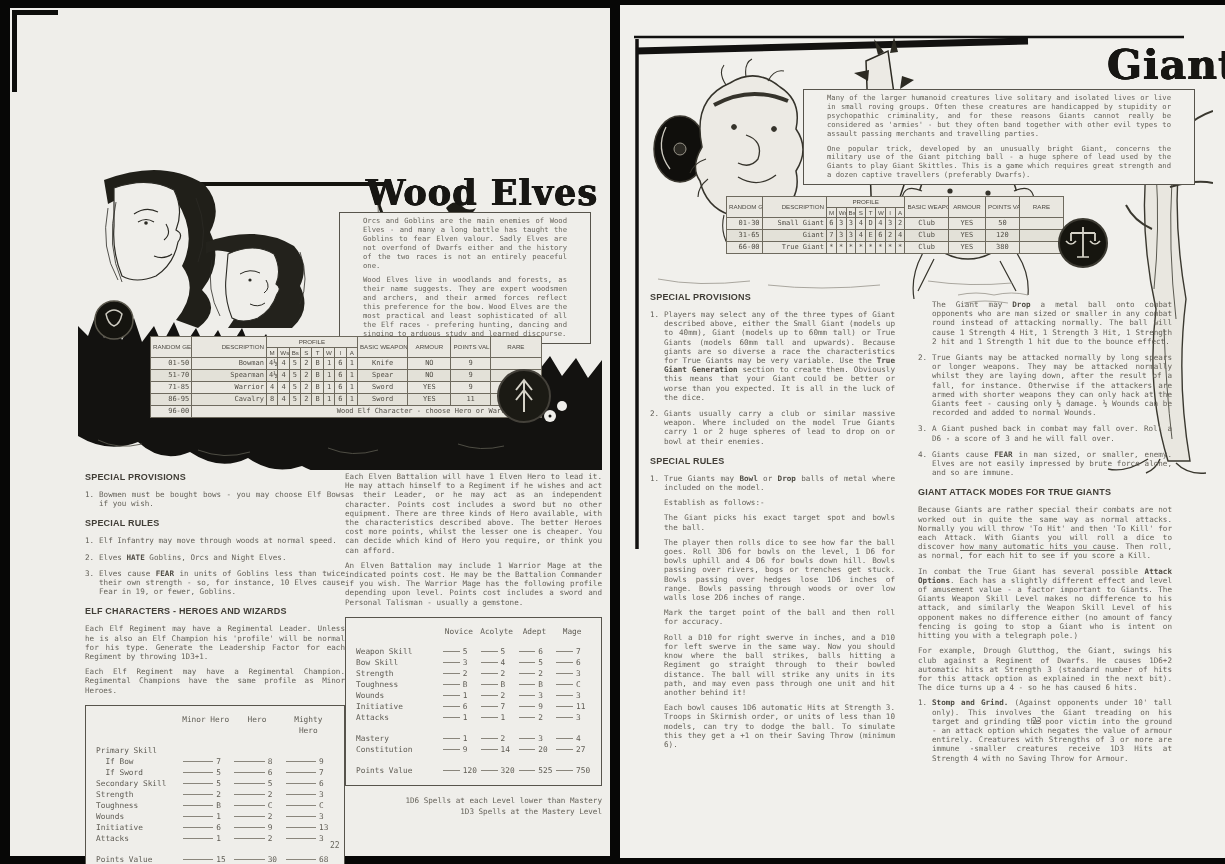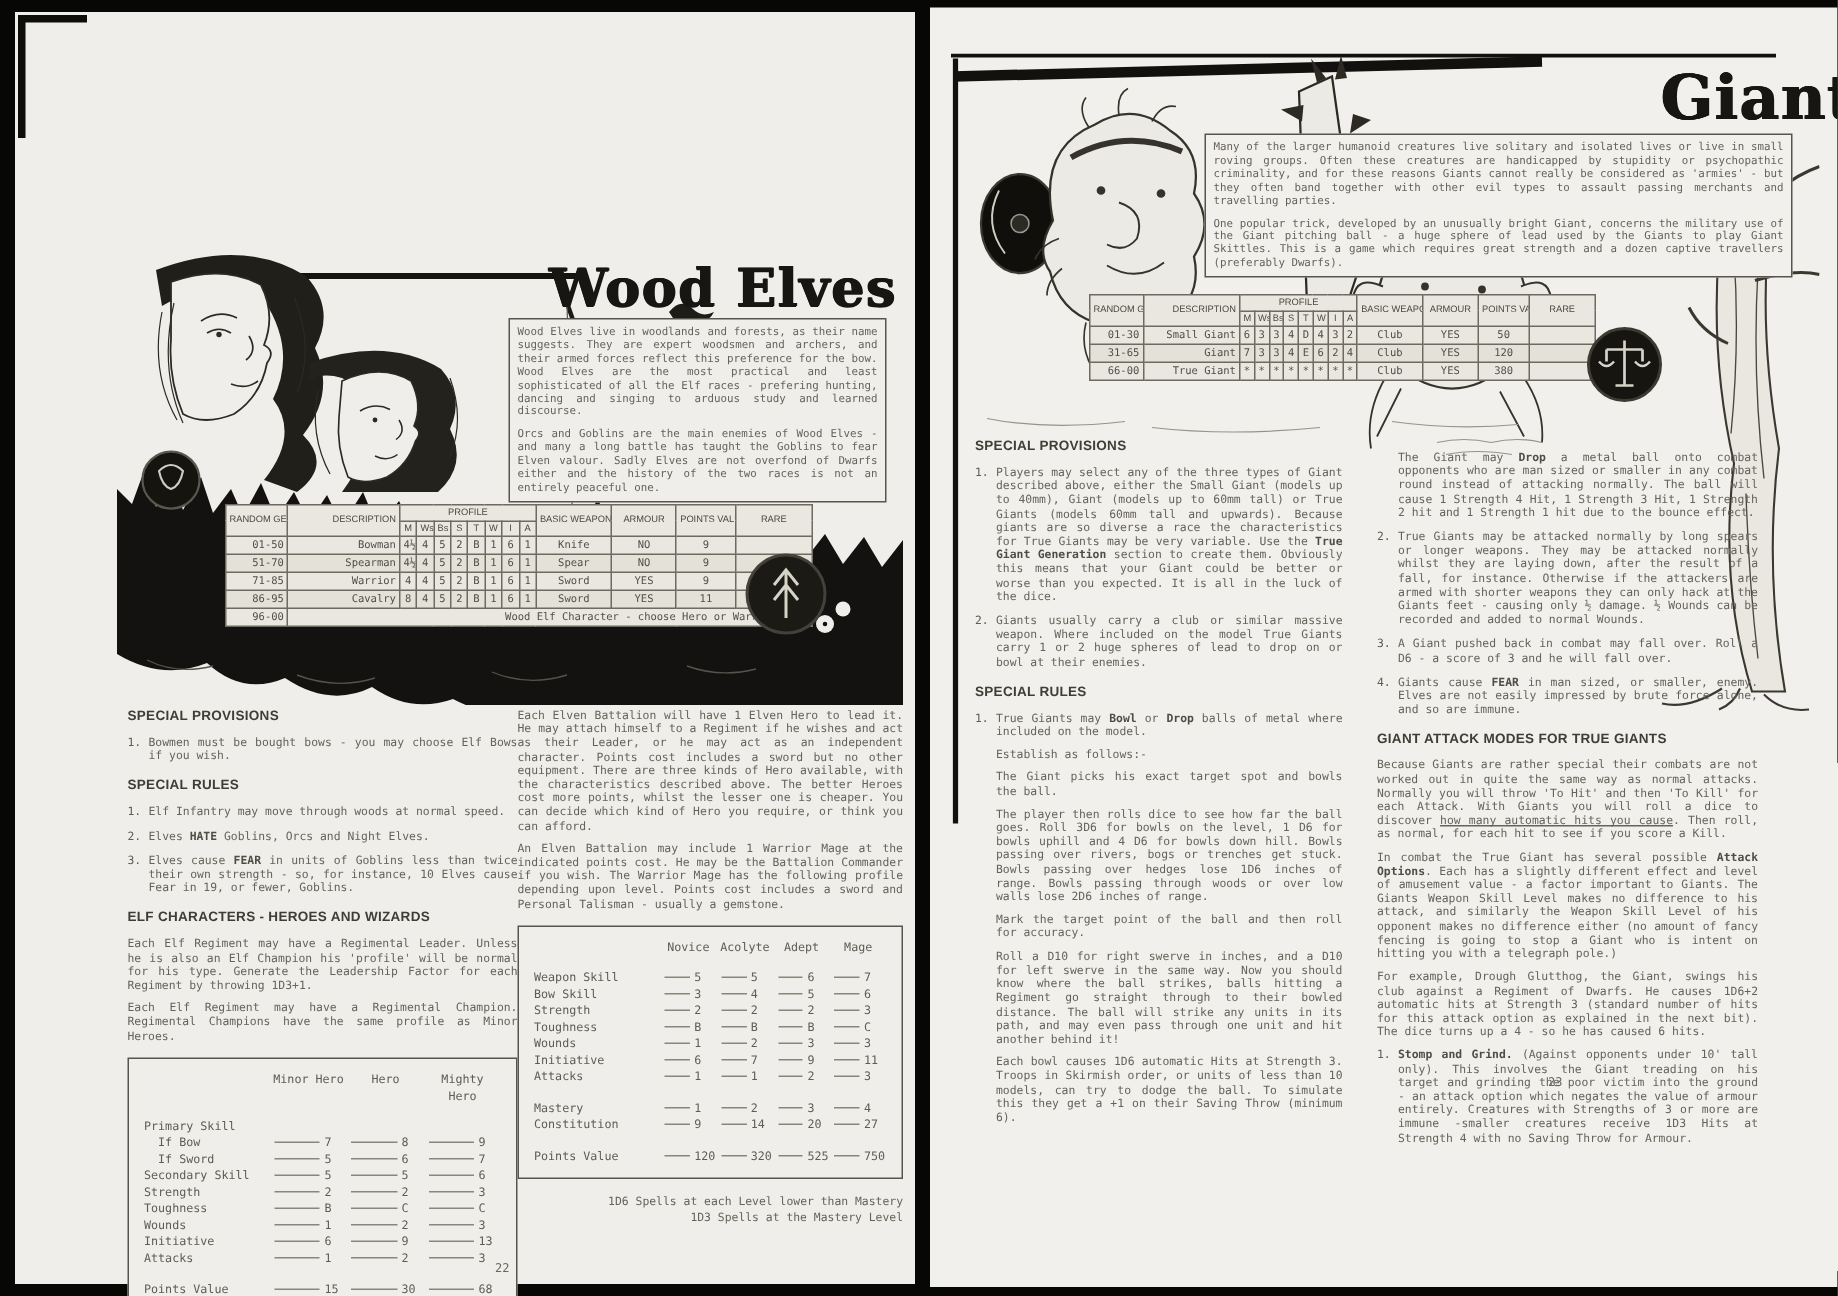--- a/index.html
+++ b/index.html
@@ -10,21 +10,21 @@
 .page-right{left:620px;top:5px;width:666px;height:853px;background:#f1f0ec}
 .corner{position:absolute;left:2px;top:2px;width:46px;height:82px;border-left:5px solid #0d0d0b;border-top:5px solid #0d0d0b}
 svg{display:block}
 
 .big-title{position:absolute;font-family:"DejaVu Serif",serif;font-weight:bold;color:#171613;letter-spacing:1px;
  text-shadow:0.6px 0 0 #171613,-0.4px 0 0 #171613,0 0.4px 0 #171613}
 .we-title{right:12px;top:164px;font-size:35px}
 .gi-title{right:24px;top:36px;font-size:41px}
 
 .box{border:1px solid #57544c;background:#efeeea}
-.intro-box{position:absolute;padding:4px 5px}
+.intro-box{position:absolute;padding:4px 23px}
 .we-intro{left:329px;top:204px;width:252px}
 .gi-intro{left:183px;top:84px;width:392px;background:#f1f0ec}
 .intro-box .para{font-size:7.2px;line-height:8.9px;margin-bottom:6px}
 .intro-box .para:last-child{margin-bottom:0}
 
 .para{font:7.6px/9.2px "DejaVu Sans Mono",monospace;color:#66635a;text-align:justify;margin-bottom:6px}
 .para b{color:#504d45;font-weight:bold}
 .para u{text-underline-offset:1px}
 h4{font:bold 9px/11px "Liberation Sans","DejaVu Sans",sans-serif;color:#403d36;letter-spacing:.2px;margin:10px 0 7px}
 h4:first-child{margin-top:0}
@@ -122,22 +122,22 @@
 
       <g>
         <circle cx="36" cy="152" r="19" fill="#15140f" stroke="#5a574c" stroke-width="1.5"></circle>
         <path d="M28,146 q8,-8 16,0 q-2,10 -8,12 q-6,-2 -8,-12 z" fill="none" stroke="#cfccc2" stroke-width="1.4"></path>
       </g>
     </svg>
 
     <div class="big-title we-title">Wood Elves</div>
 
     <div class="box intro-box we-intro">
+      <p class="para">Orcs and Goblins are the main enemies of Wood Elves - and many a long battle has taught the Goblins to fear Elven valour. Sadly Elves are not overfond of Dwarfs either and the history of the two races is not an entirely peaceful one.</p>
       <p class="para">Wood Elves live in woodlands and forests, as their name suggests. They are expert woodsmen and archers, and their armed forces reflect this preference for the bow. Wood Elves are the most practical and least sophisticated of all the Elf races - prefering hunting, dancing and singing to arduous study and learned discourse.</p>
-      <p class="para">Orcs and Goblins are the main enemies of Wood Elves - and many a long battle has taught the Goblins to fear Elven valour. Sadly Elves are not overfond of Dwarfs either and the history of the two races is not an entirely peaceful one.</p>
     </div>
 
     <div class="unit-table-wrap we-table">
         <table class="ut">
           <colgroup>
             <col class="c-rg">
             <col class="c-ds">
             <col class="c-p">
             <col class="c-p">
             <col class="c-p">

